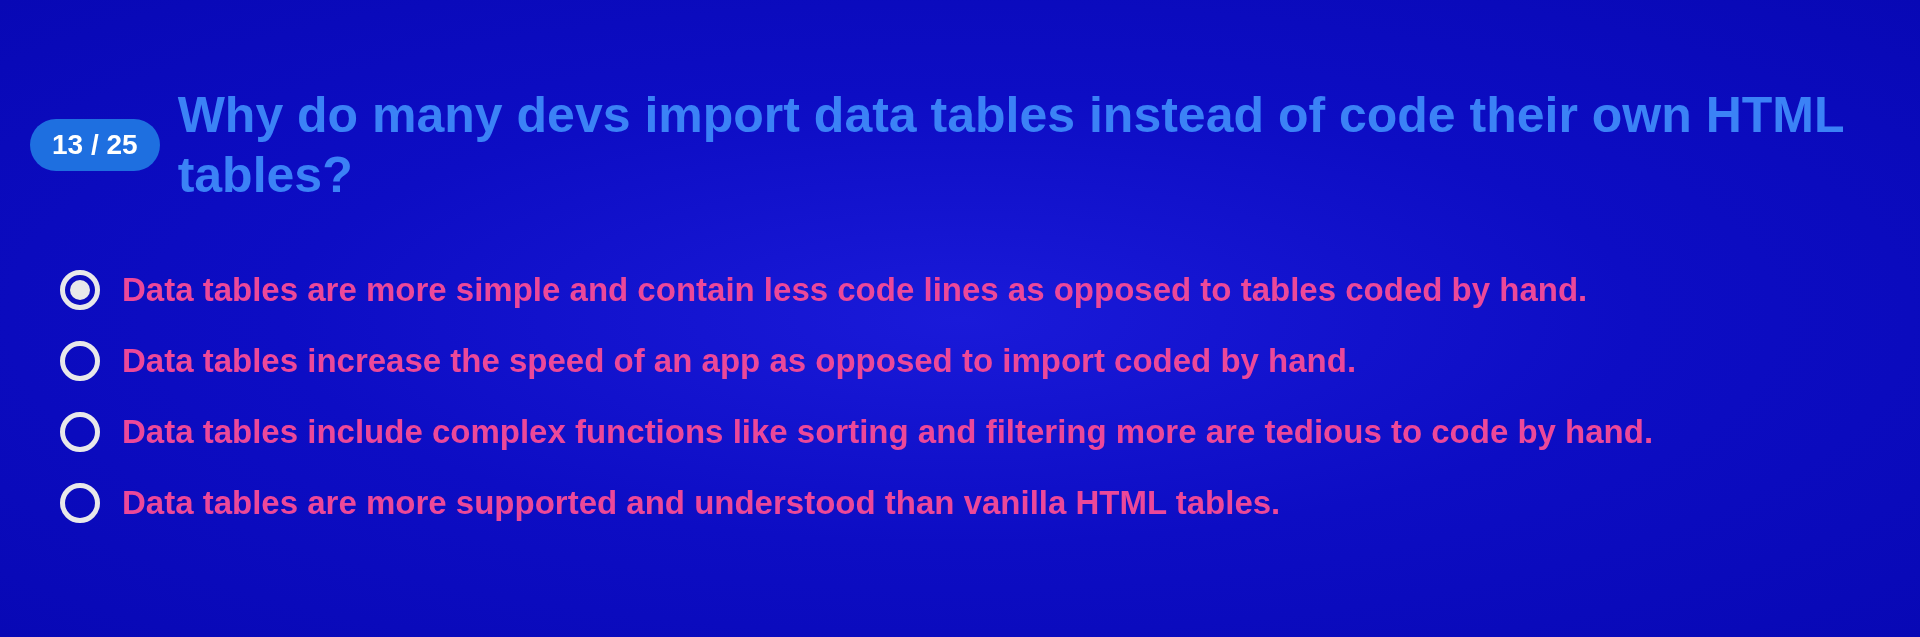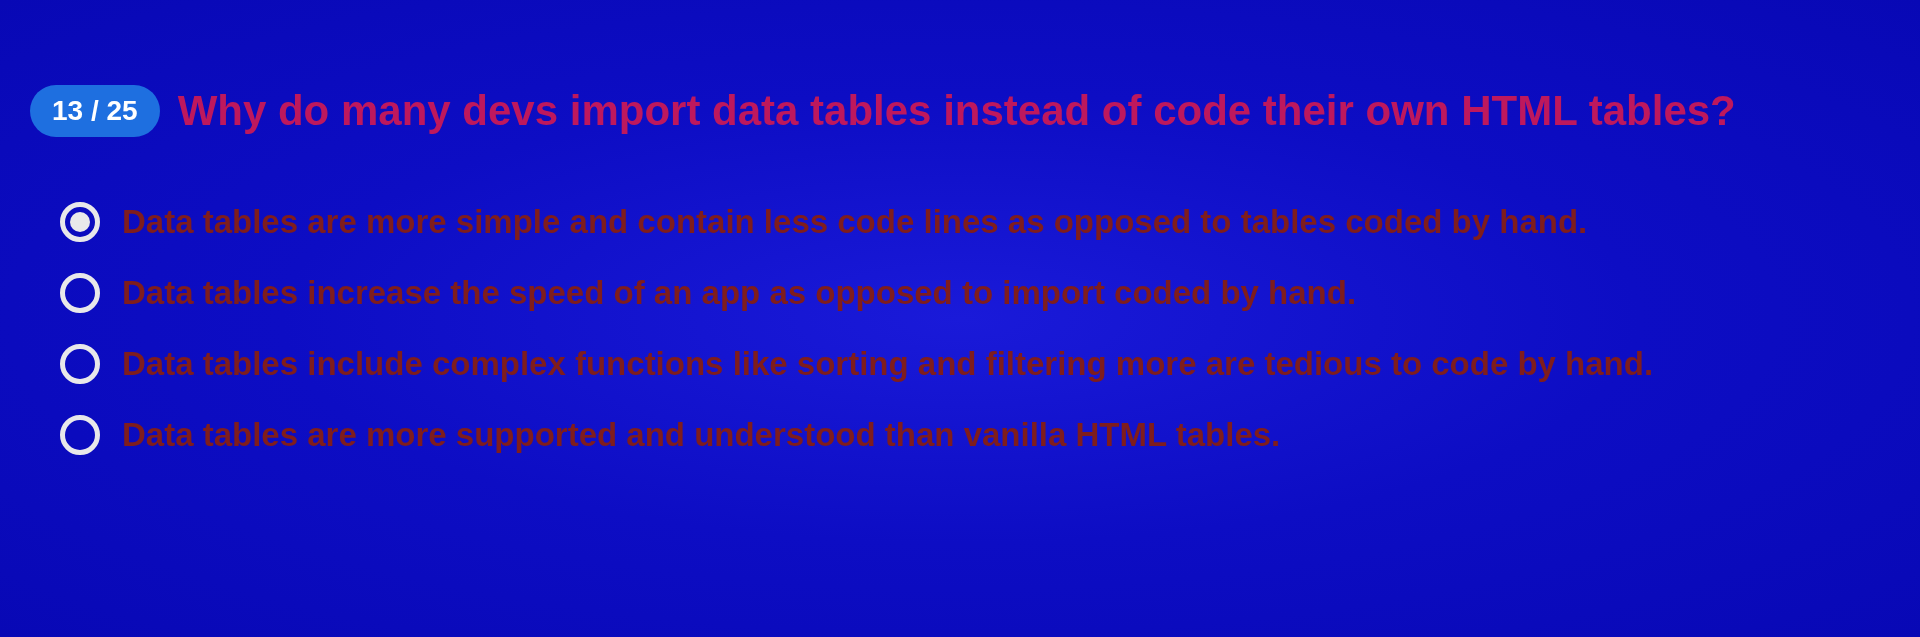--- a/index.html
+++ b/index.html
@@ -29,23 +29,23 @@
       background: #1e6fe0;
       color: #ffffff;
       font-weight: bold;
       font-size: 28px;
       padding: 10px 22px;
       border-radius: 28px;
       white-space: nowrap;
     }
     
     .question-text {
-      font-size: 42px;
+      font-size: 50px;
       font-weight: bold;
-      color: #be185d;
+      color: #3b82f6;
       line-height: 1.2;
     }
     
     .options-container {
       padding-left: 30px;
       display: flex;
       flex-direction: column;
       gap: 28px;
     }
     
@@ -72,21 +72,21 @@
       display: block;
       width: 20px;
       height: 20px;
       background: #e8e8ea;
       border-radius: 50%;
     }
     
     .option-text {
       font-size: 33px;
       font-weight: bold;
-      color: #7f1d1d;
+      color: #ec4899;
       line-height: 1.3;
     }
   </style>
 </head>
 <body>
 
 <div class="question-header">
   <div class="question-counter">13 / 25</div>
   <div class="question-text">Why do many devs import data tables instead of code their own HTML tables?</div>
 </div>

